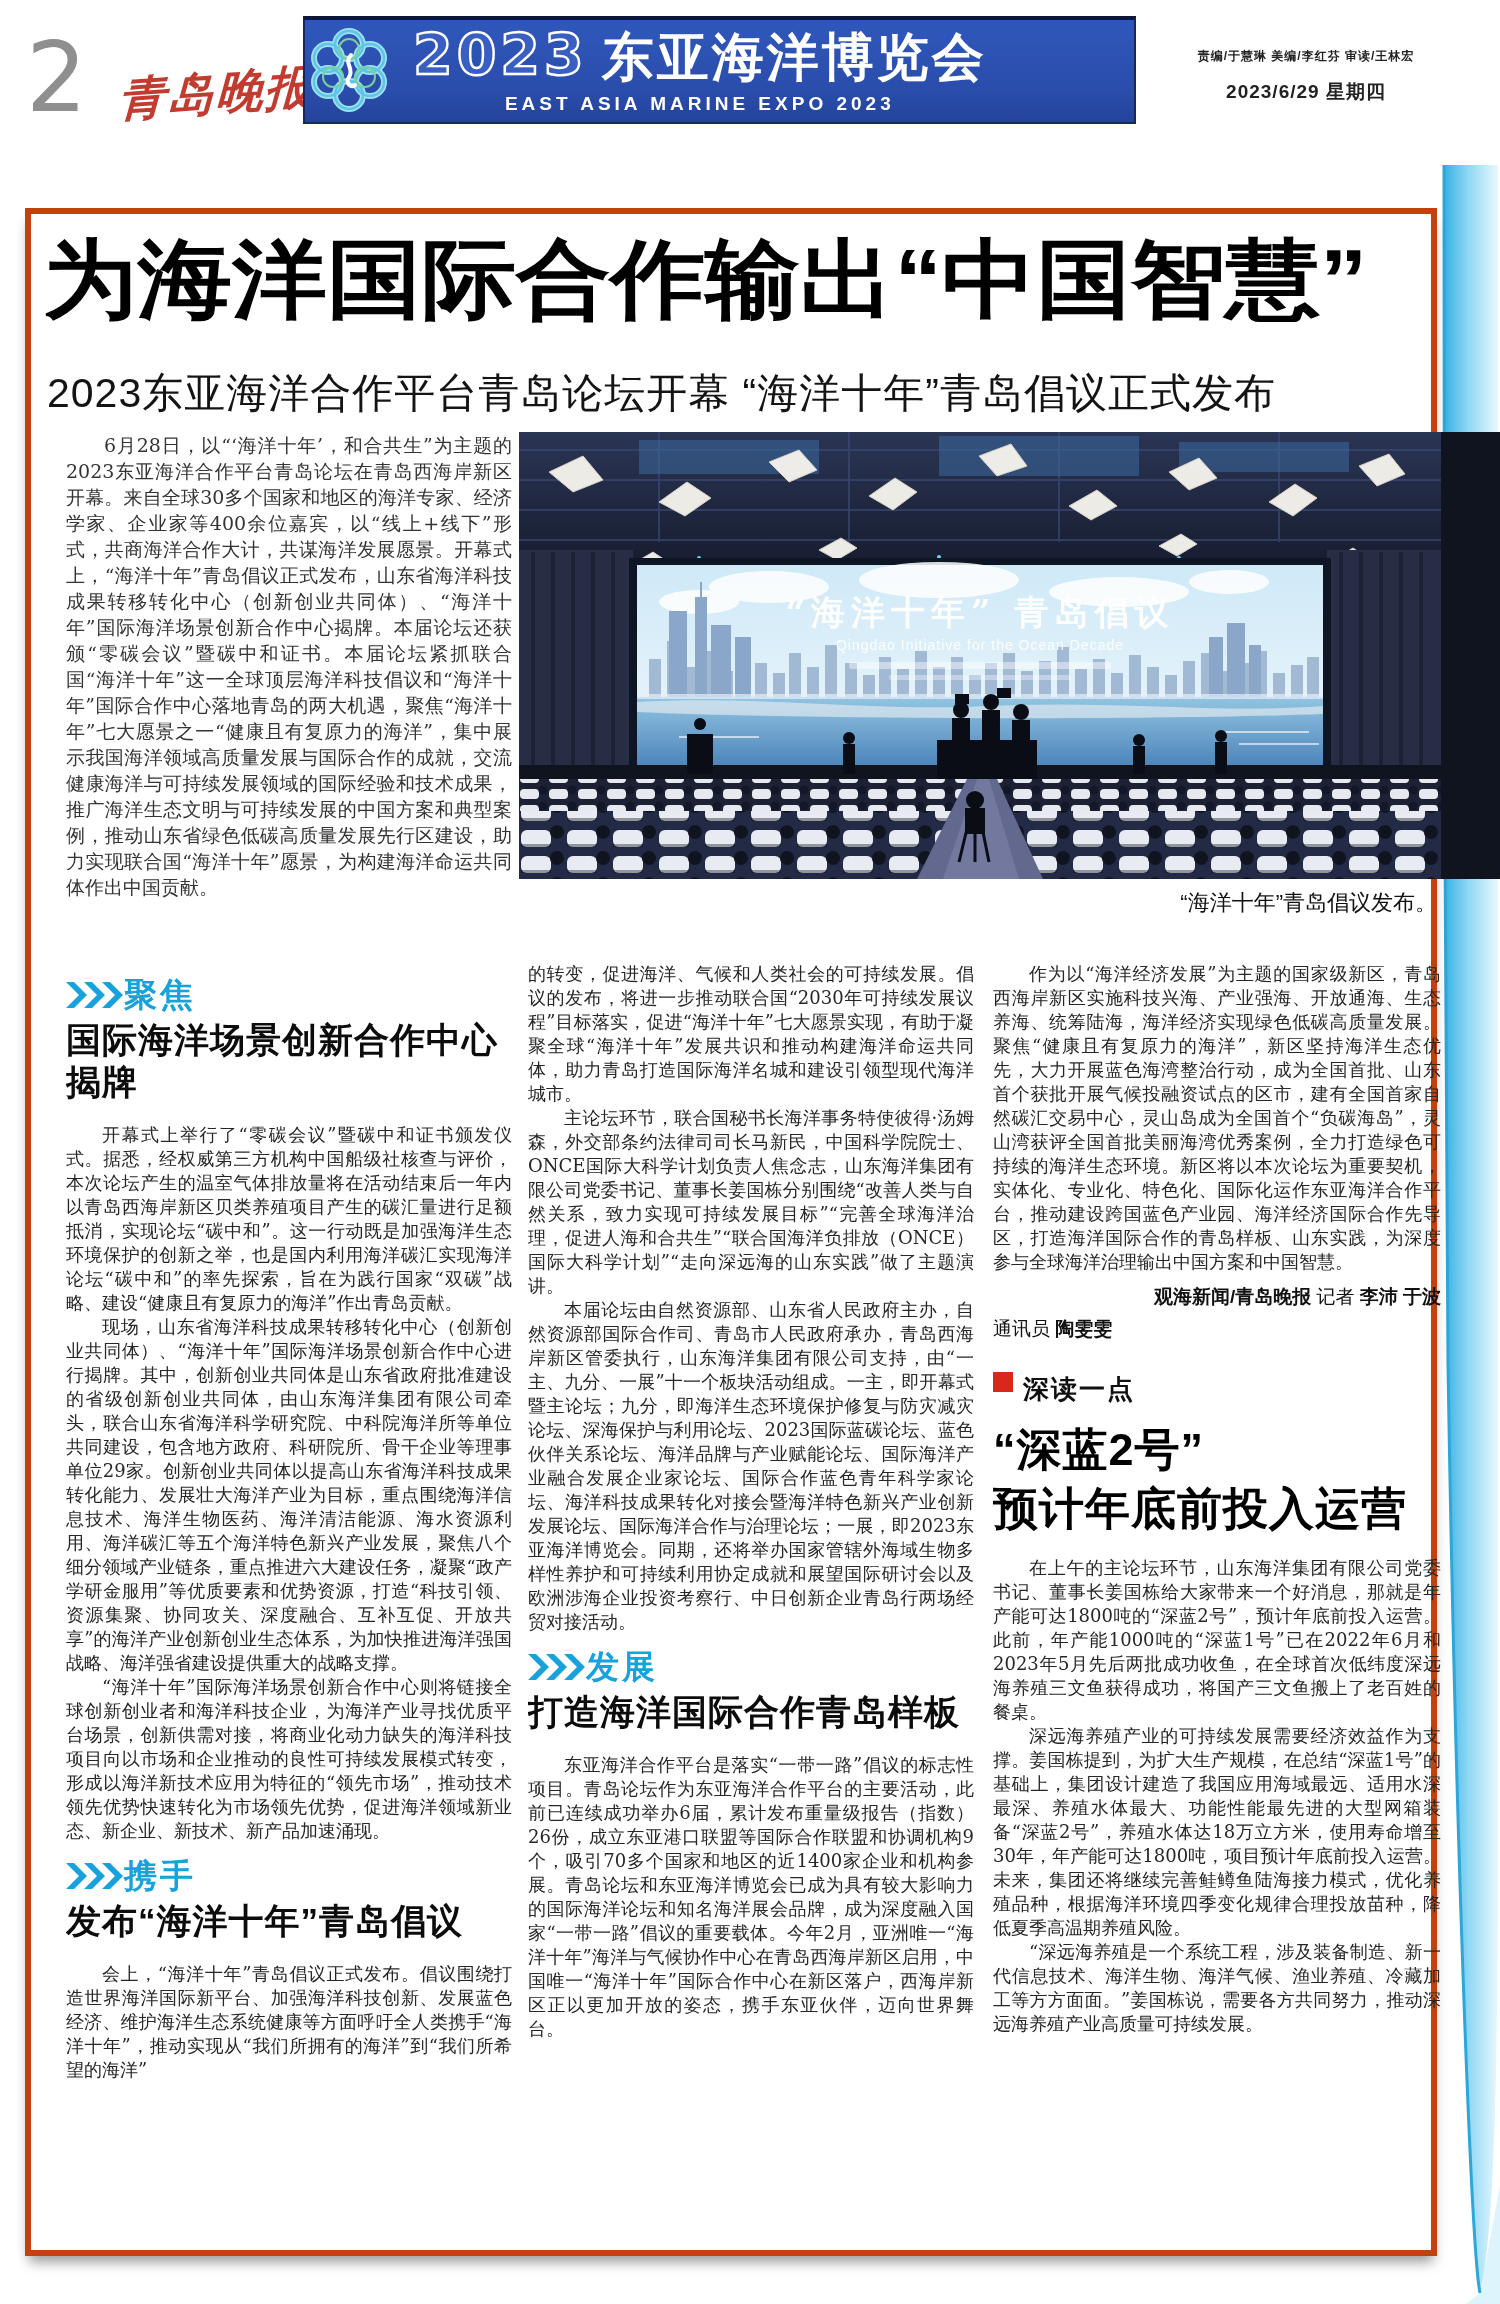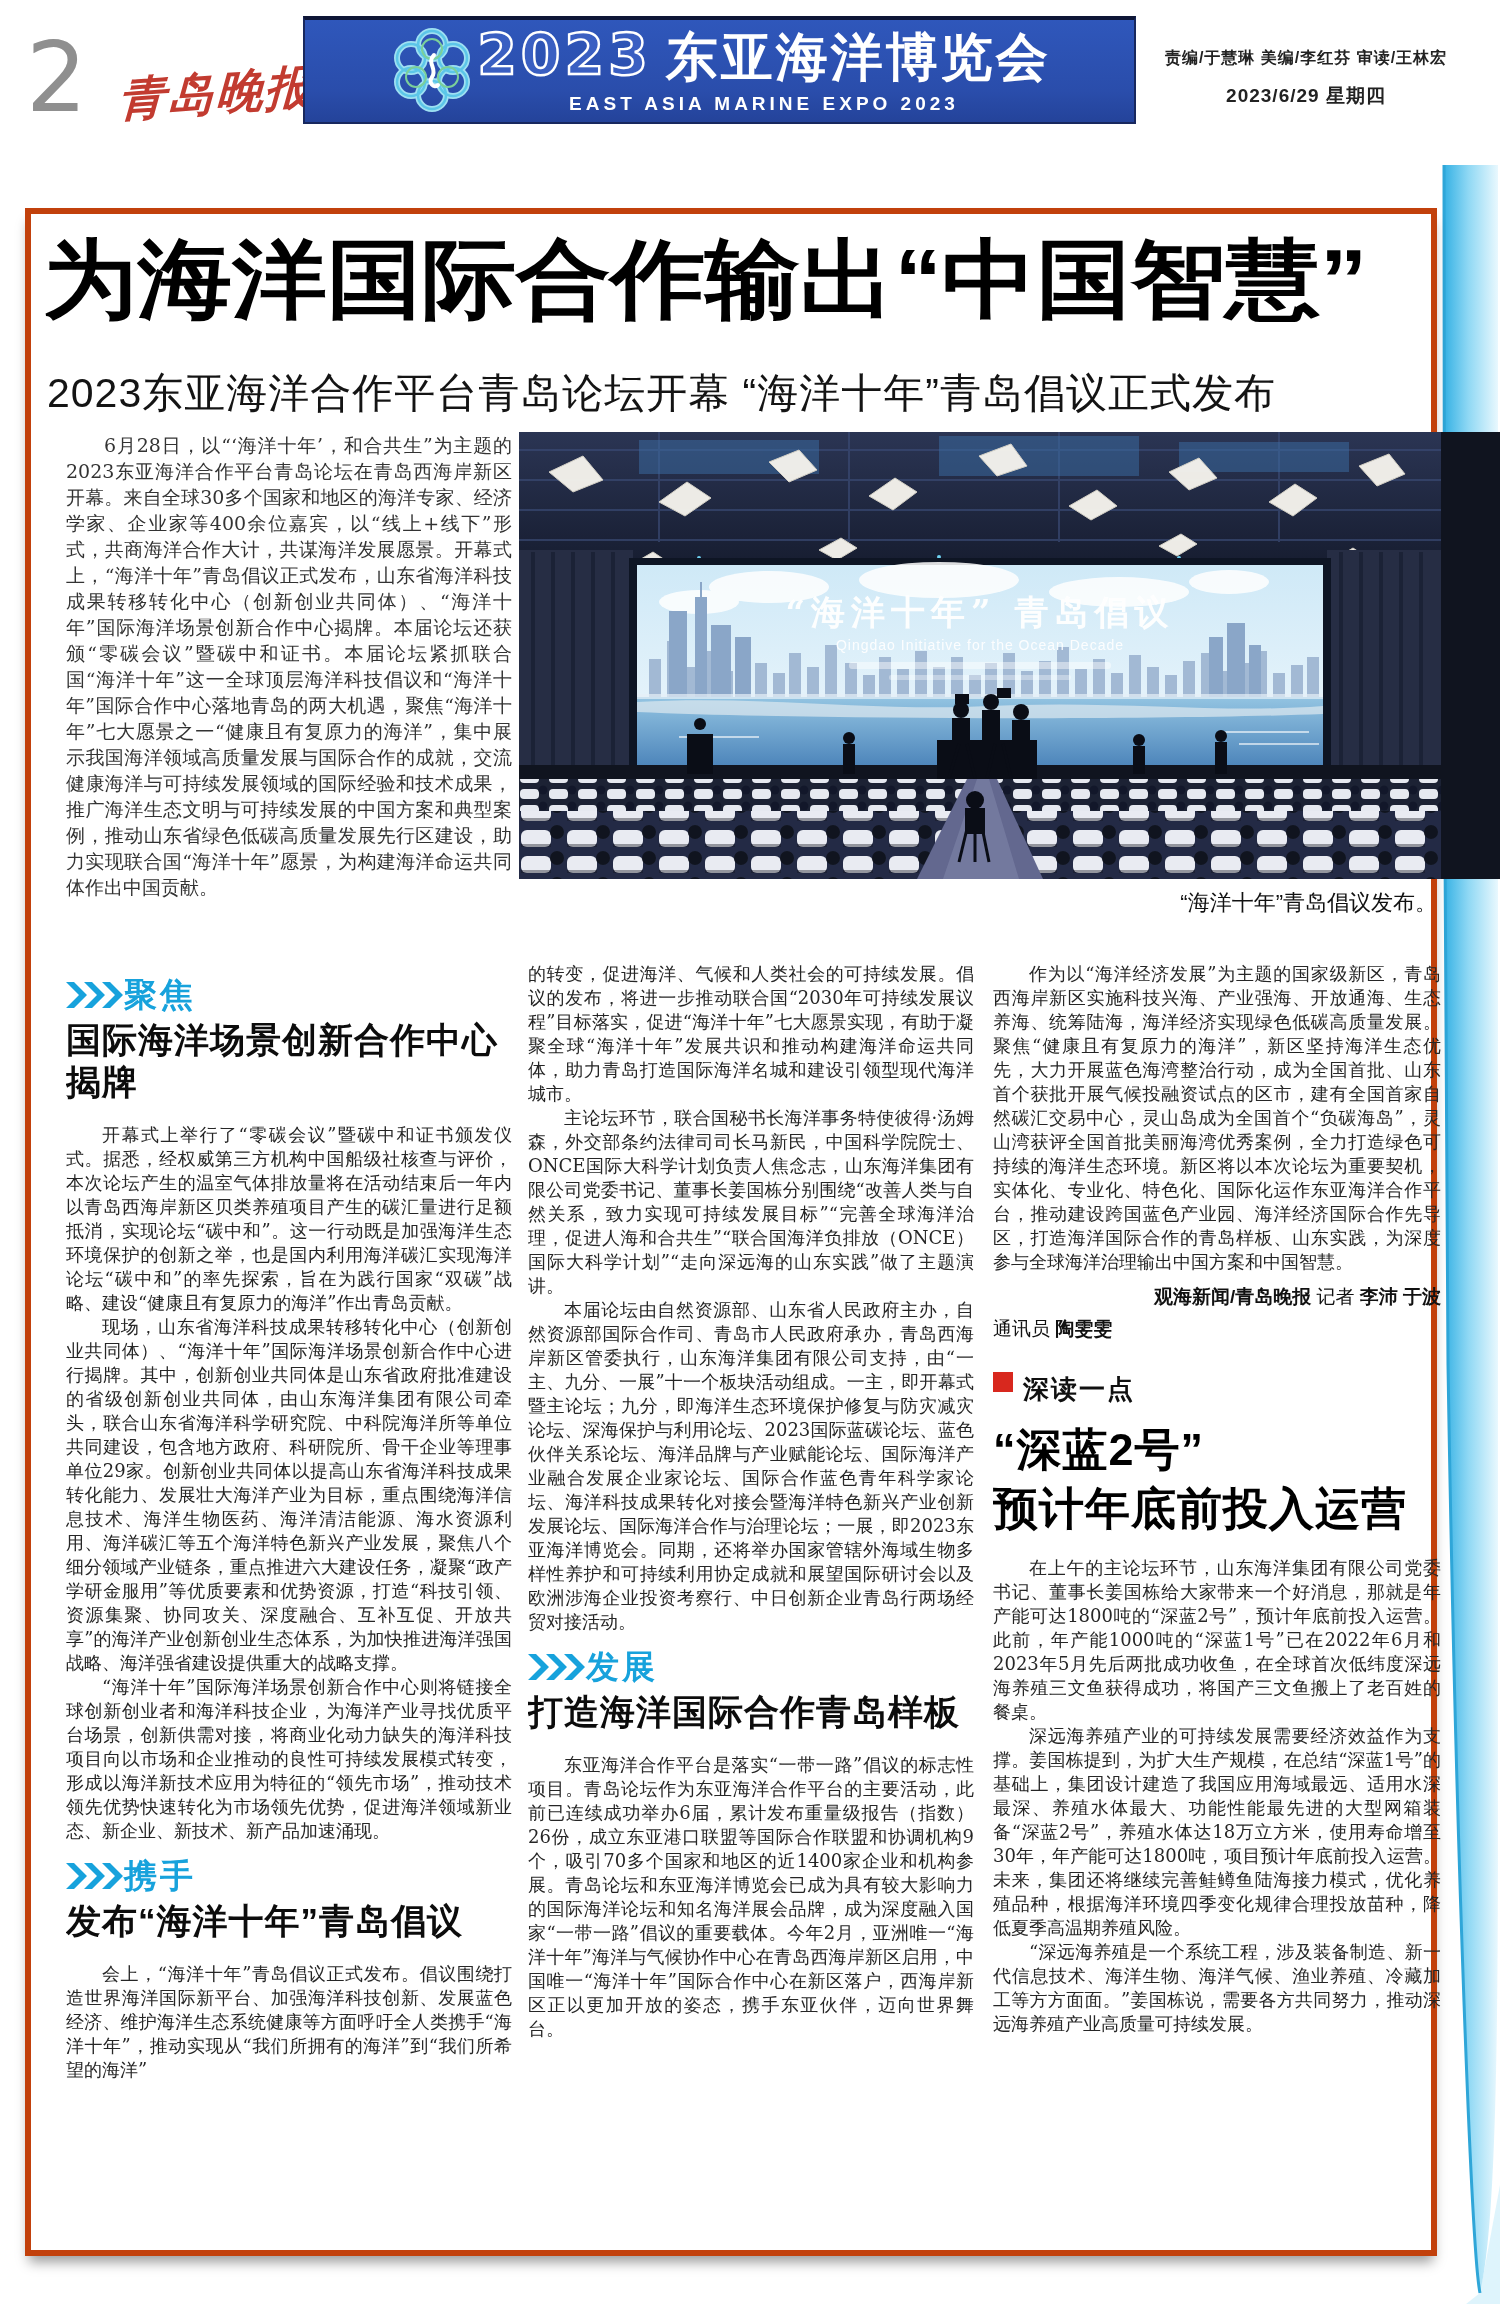--- a/index.html
+++ b/index.html
@@ -9,29 +9,29 @@
 
   
   .pagenum{left:26px;top:30px;font-size:96px;font-weight:500;color:#8f8f8f;
            font-family:"DejaVu Sans",sans-serif;line-height:1;}
   .masthead{left:118px;top:62px;font-size:47px;font-weight:700;font-style:italic;
             color:#c23b30;font-family:"DejaVu Serif",serif;transform:rotate(-4deg) skewX(-6deg);
             letter-spacing:2px;white-space:nowrap;}
   .banner{left:303px;top:16px;width:833px;height:108px;
           background:linear-gradient(#2f57bb 0%,#2a4dab 70%,#24439a 100%);
           border:2px solid #18285e;border-top:4px solid #0e1636;
-          display:flex;align-items:center;justify-content:center;gap:1px;box-sizing:border-box;}
+          display:flex;align-items:center;gap:20px;box-sizing:border-box;}
   .banner-textcol{display:flex;flex-direction:column;align-items:center;}
   .banner-row1{display:flex;align-items:baseline;gap:14px;}
   .banner-year{font-size:57px;font-weight:800;color:#3a5fc2;-webkit-text-stroke:2.4px #ffffff;
                letter-spacing:4px;line-height:1;font-family:"DejaVu Sans",sans-serif;}
   .banner-cn{font-size:52px;font-weight:800;color:#ffffff;letter-spacing:3px;line-height:1.1;}
   .banner-en{font-size:19px;font-weight:700;color:#ffffff;letter-spacing:4px;margin-top:6px;}
   .editors{right:8px;top:48px;width:372px;text-align:center;color:#222;}
-  .editors .l1{font-size:16px;font-weight:700;letter-spacing:1px;}
+  .editors .l1{font-size:12px;font-weight:700;letter-spacing:1px;}
   .editors .l2{font-size:19px;font-weight:600;margin-top:14px;letter-spacing:1px;}
 
   
   .frame{left:25px;top:208px;width:1412px;height:2048px;background:#fff;
          border:6px solid #c2410c;box-sizing:border-box;
          box-shadow:0 10px 12px -4px rgba(0,0,0,.4);}
   .headline{left:12px;top:20px;width:1260px;font-size:86px;font-weight:900;color:#000;
             letter-spacing:0px;line-height:1.05;white-space:nowrap;
             transform:scaleX(1.1);transform-origin:left center;}
   .subheadline{left:16px;top:152px;width:1380px;font-size:41px;font-weight:500;color:#141414;

